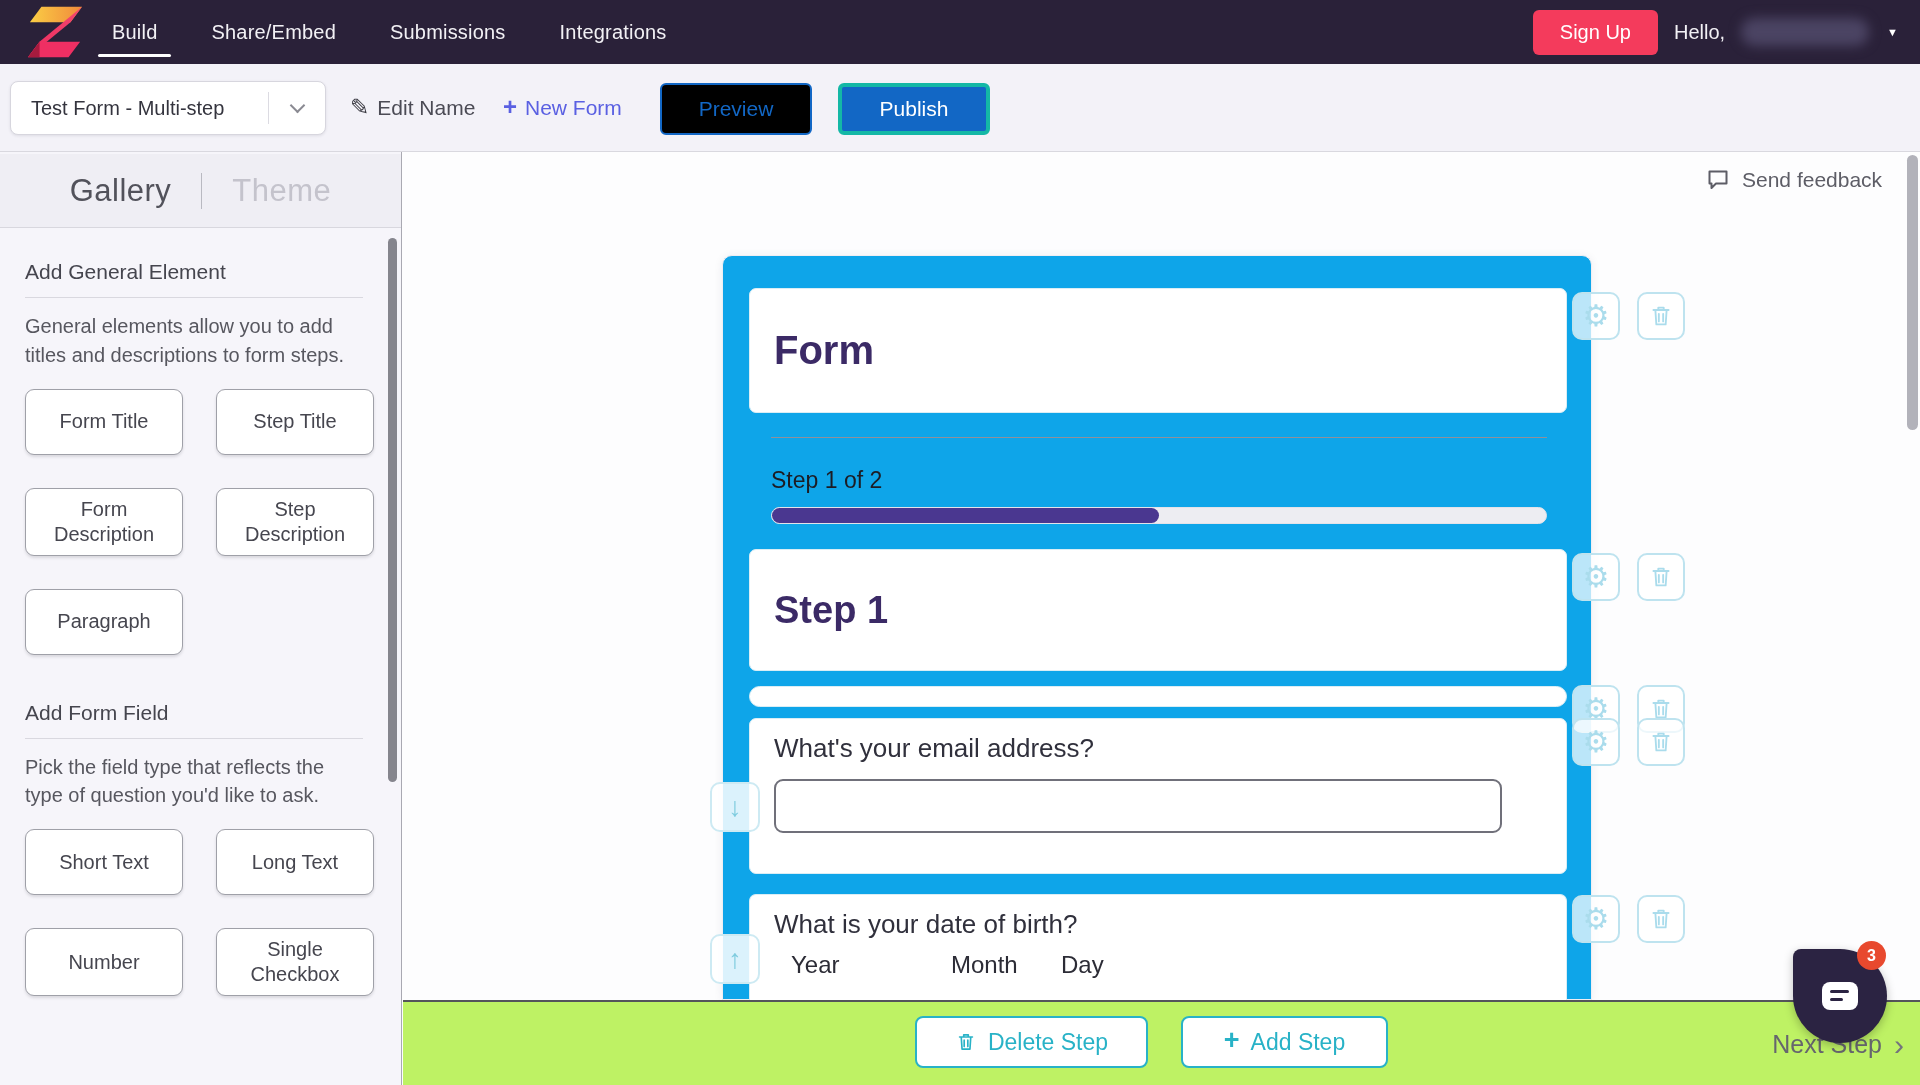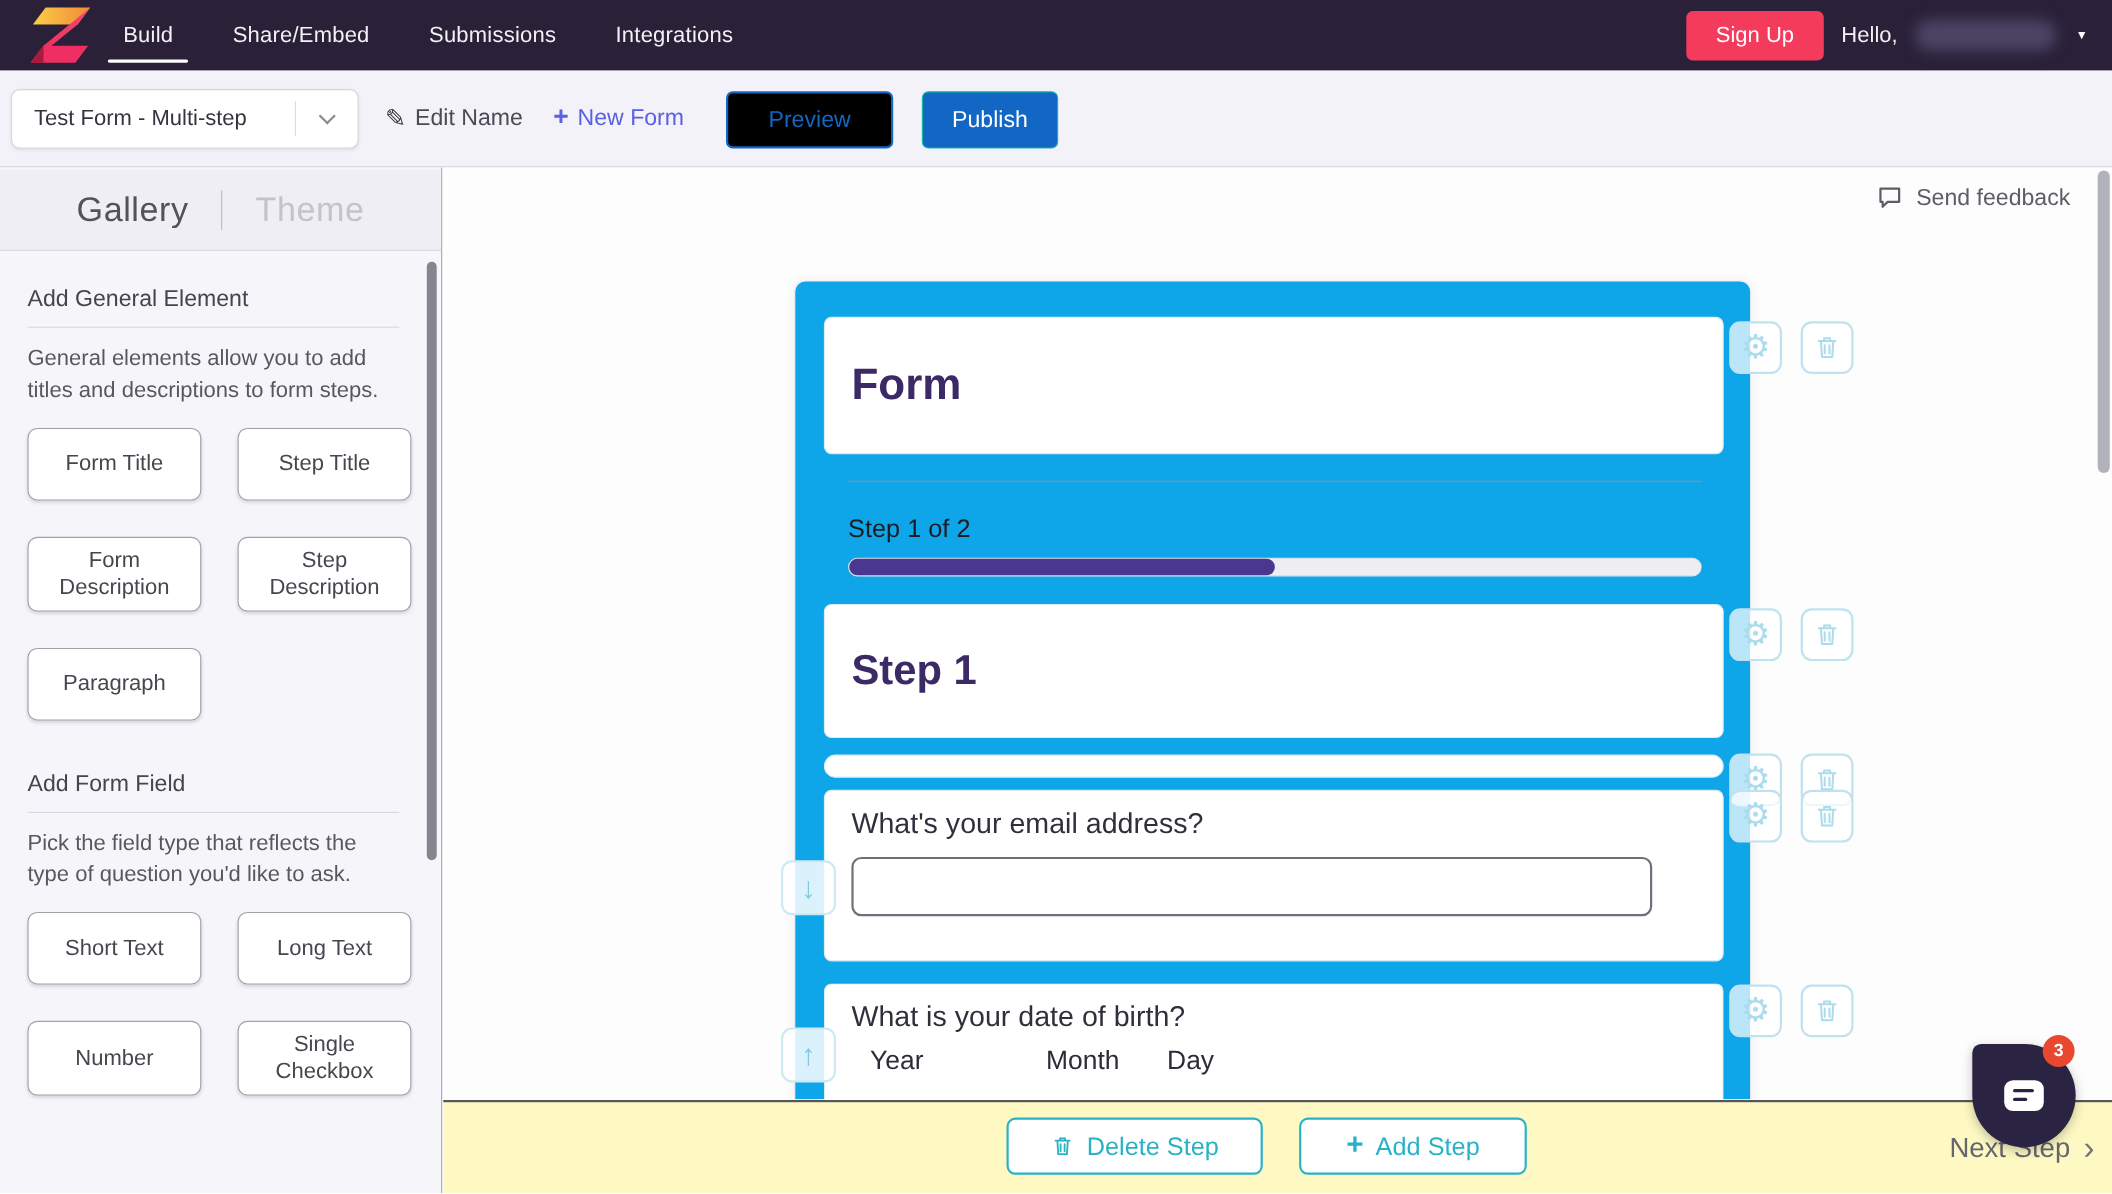--- a/index.html
+++ b/index.html
@@ -23,21 +23,21 @@
   .form-select{position:absolute;left:10px;top:17px;width:316px;height:54px;background:#ffffff;border:1px solid #d7d6de;border-radius:8px;box-shadow:0 1px 3px rgba(40,40,60,.10);display:flex;align-items:center;cursor:pointer;}
   .form-select .name{flex:1;padding-left:20px;font-size:20px;color:#34343e;white-space:nowrap;overflow:hidden;}
   .form-select .sep{width:1px;height:32px;background:#dcdbe2;}
   .form-select .chev{width:56px;display:flex;align-items:center;justify-content:center;}
   .chev-down{width:11px;height:11px;border-right:2px solid #8a8a92;border-bottom:2px solid #8a8a92;transform:rotate(45deg);margin-top:-5px;}
   .edit-name{position:absolute;left:350px;top:17px;height:54px;display:flex;align-items:center;gap:8px;cursor:pointer;color:#4b4b55;font-size:21px;}
   .pencil{font-size:23px;color:#3a3a42;transform:translateY(-1px);}
   .new-form{position:absolute;left:503px;top:17px;height:54px;display:flex;align-items:center;gap:8px;cursor:pointer;color:#5a60e2;font-size:21px;}
   .new-form .plus{font-size:24px;font-weight:bold;transform:translateY(-1px);}
   .preview-btn{position:absolute;left:660px;top:19px;width:152px;height:52px;background:#000000;border:2px solid #1267c5;border-radius:6px;color:#1267c5;font-size:21px;cursor:pointer;}
-  .publish-btn{position:absolute;left:838px;top:19px;width:124px;height:52px;background:#1267c5;border:1px solid #14b8a6;border-radius:6px;color:#ffffff;font-size:21px;cursor:pointer;}
+  .publish-btn{position:absolute;left:838px;top:19px;width:152px;height:52px;background:#1267c5;border:4px solid #14b8a6;border-radius:6px;color:#ffffff;font-size:21px;cursor:pointer;}
 
   
   .sidebar{position:absolute;left:0;top:152px;width:402px;height:933px;background:#f6f5fa;border-right:1px solid #a9a9b2;z-index:10;}
   .sidebar-tabs{position:absolute;left:0;top:2px;width:401px;height:74px;background:#efeef4;border-bottom:1px solid #d8d7de;display:flex;align-items:center;justify-content:center;}
   .side-tab{font-size:31px;font-weight:300;letter-spacing:.5px;cursor:pointer;}
   .side-tab.on{color:#52525b;}
   .side-tab.off{color:#c4c3cc;}
   .side-tab-sep{width:1px;height:36px;background:#b9b9c1;margin:0 30px;}
   .sidebar-content{position:absolute;left:0;top:76px;width:401px;bottom:0;padding:32px 38px 0 25px;overflow:hidden;}
   .section-title{font-size:21px;color:#45454e;}
@@ -69,21 +69,21 @@
   .box-dob{left:26px;top:638px;width:818px;height:130px;border-radius:7px 7px 0 0;border-bottom:none;}
   .dob-parts{position:absolute;left:41px;top:56px;width:760px;height:34px;}
   .dob-part{position:absolute;top:0;font-size:24px;color:#2c2c36;}
 
   
   .ctl-btn{position:absolute;width:48px;height:48px;border:2px solid #bee3ef;border-radius:10px;background:rgba(255,255,255,.72);display:flex;align-items:center;justify-content:center;color:#b5e0ee;cursor:pointer;z-index:13;}
   .ctl-btn .gear-glyph{font-size:30px;line-height:1;color:#aadcec;}
   .arrow-btn{position:absolute;width:50px;height:50px;border:2px solid #cdeaf3;border-radius:10px;background:rgba(255,255,255,.85);display:flex;align-items:center;justify-content:center;font-size:27px;color:#7fccdf;cursor:pointer;z-index:13;}
 
   
-  .bottombar{position:absolute;left:403px;top:1000px;width:1517px;height:85px;background:#fef9c3;border-top:2px solid #55555b;z-index:20;}
+  .bottombar{position:absolute;left:403px;top:1000px;width:1517px;height:85px;background:#bef264;border-top:2px solid #55555b;z-index:20;}
   .step-btn{position:absolute;top:14px;height:52px;background:#ffffff;border:2px solid #28b2c7;border-radius:8px;color:#28b2c7;font-size:23px;display:flex;align-items:center;justify-content:center;gap:11px;cursor:pointer;}
   .delete-step{left:512px;width:233px;}
   .add-step{left:778px;width:207px;}
   .add-step .plus{font-size:27px;font-weight:bold;margin-top:-3px;}
   .next-step{position:absolute;right:16px;top:0;height:85px;display:flex;align-items:center;gap:12px;color:#66666e;font-size:25px;cursor:pointer;}
   .next-step .chev{font-size:30px;color:#74747c;}
 
   
   .chat-widget{position:absolute;left:1793px;top:949px;width:94px;height:94px;background:#2b2342;border-radius:8px 50% 50% 50%;z-index:40;cursor:pointer;box-shadow:0 3px 10px rgba(0,0,0,.25);}
   .chat-icon{position:absolute;left:29px;top:33px;width:36px;height:28px;background:#ffffff;border-radius:8px;}

